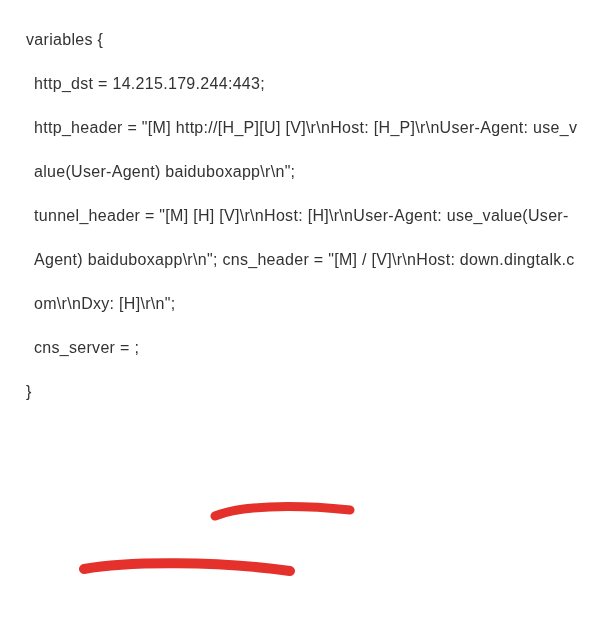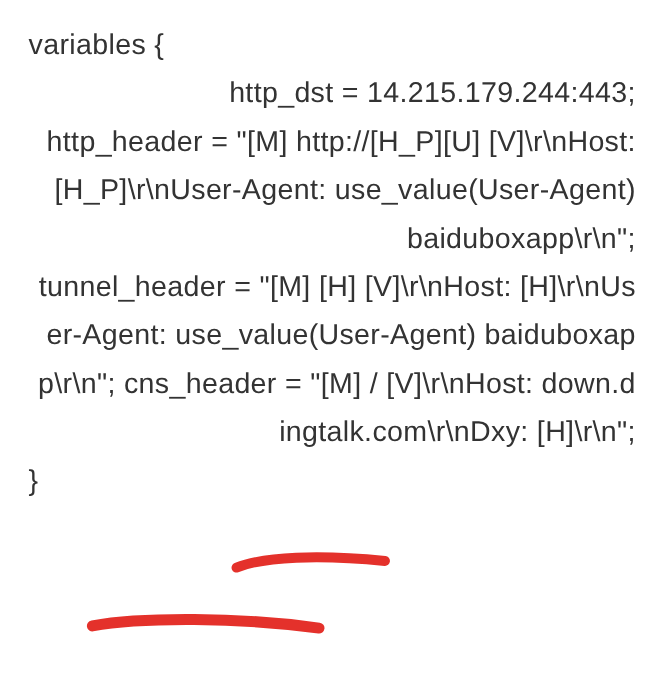--- a/index.html
+++ b/index.html
@@ -10,50 +10,50 @@
     height: 631px;
     overflow: hidden;
   }
   .page {
     position: relative;
     width: 600px;
     height: 631px;
     box-sizing: border-box;
     padding: 18px 22px 0 26px;
     font-family: "Helvetica Neue", Arial, sans-serif;
-    font-size: 26px;
+    font-size: 16px;
     line-height: 44px;
     color: #333333;
     letter-spacing: 0.3px;
     word-break: break-all;
   }
   .codeblock {
     white-space: normal;
   }
   .line {
     display: block;
   }
   .indent {
     padding-left: 8px;
-    text-align: right;
   }
   .annot {
     position: absolute;
     pointer-events: none;
   }
 </style>
 </head>
 <body>
 
 <div class="page">
   <div class="codeblock">
     <span class="line">variables {</span>
     <span class="line indent"> http_dst = 14.215.179.244:443;</span>
     <span class="line indent"> http_header = "[M] http://[H_P][U] [V]\r\nHost: [H_P]\r\nUser-Agent: use_value(User-Agent) baiduboxapp\r\n";</span>
     <span class="line indent"> tunnel_header = "[M] [H] [V]\r\nHost: [H]\r\nUser-Agent: use_value(User-Agent) baiduboxapp\r\n"; cns_header = "[M] / [V]\r\nHost: down.dingtalk.com\r\nDxy: [H]\r\n";</span>
+    <span class="line indent"> cns_server = ;</span>
     <span class="line">}</span>
   </div>
 
   <svg class="annot" style="left:210px; top:498px;" width="150" height="30" viewBox="0 0 150 30">
     <path d="M5 18 C 30 8, 80 6, 140 12" stroke="#e4312b" stroke-width="9" stroke-linecap="round" fill="none"></path>
   </svg>
 
   <svg class="annot" style="left:78px; top:555px;" width="220" height="30" viewBox="0 0 220 30">
     <path d="M6 14 C 50 6, 140 6, 212 16" stroke="#e4312b" stroke-width="10" stroke-linecap="round" fill="none"></path>
   </svg>

